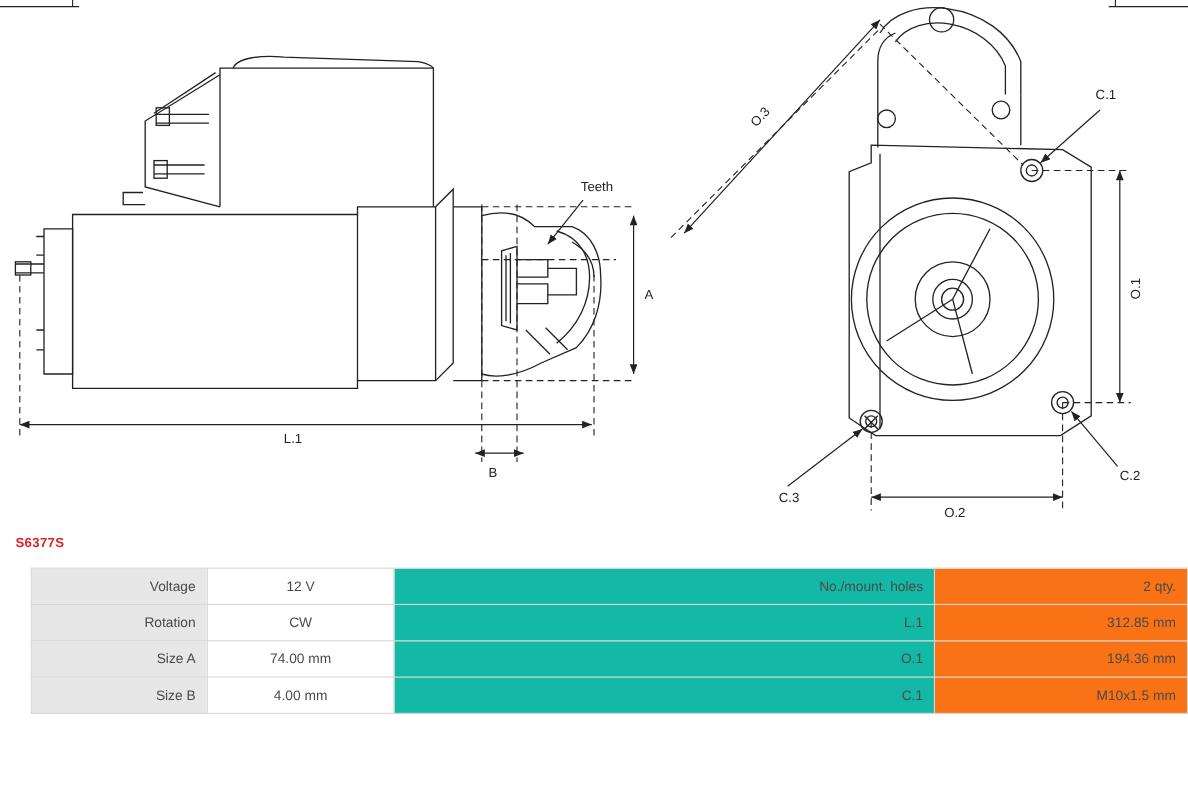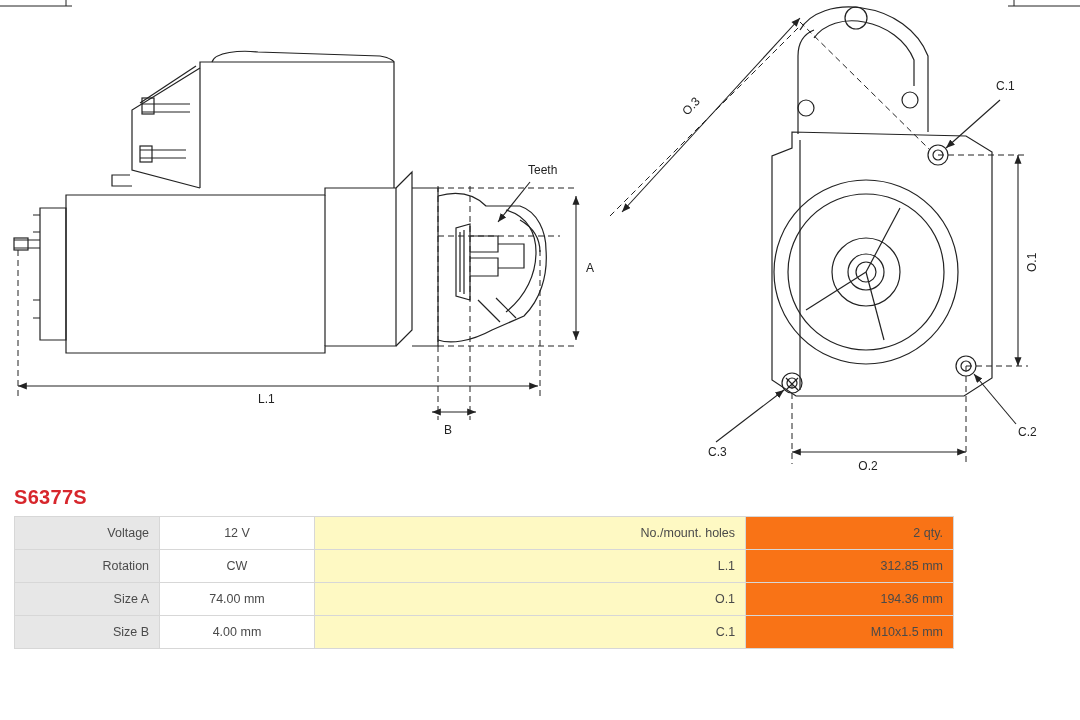--- a/index.html
+++ b/index.html
@@ -20,31 +20,31 @@
     position: absolute;
     left: 0; top: 0;
     width: 1080px; height: 478px;
   }
   #drawing svg { display: block; }
 
   
   #part-number {
     position: absolute;
     left: 14px; top: 486px;
-    font-size: 20px;
+    font-size: 12px;
     font-weight: bold;
     color: #d7262c;
     letter-spacing: 0.3px;
   }
 
   
   #spec-table {
     position: absolute;
-    left: 14px; top: 516px;
-    width: 940px;
+    left: 28px; top: 516px;
+    width: 1052px;
     border-collapse: collapse;
     font-size: 12.5px;
     padding-left: 16px;
   }
   #spec-table td {
     border: 1px solid #d7d7d7;
     height: 33px;
     padding: 0 10px;
     vertical-align: middle;
     white-space: nowrap;
@@ -55,21 +55,21 @@
     color: #4a4a4a;
     width: 160px;
   }
   td.val {
     background: #ffffff;
     text-align: center;
     color: #4a4a4a;
     width: 170px;
   }
   td.lbl2 {
-    background: #fef9c3;
+    background: #14b8a6;
     text-align: right;
     color: #4a4a4a;
     width: 492px;
   }
   td.val2 {
     background: #f97316;
     text-align: right;
     color: #4a4a4a;
     width: 230px;
   }

